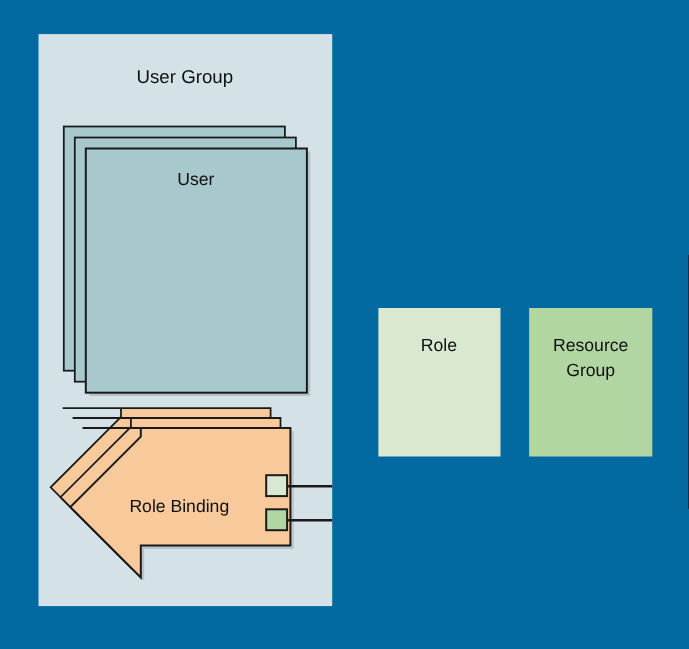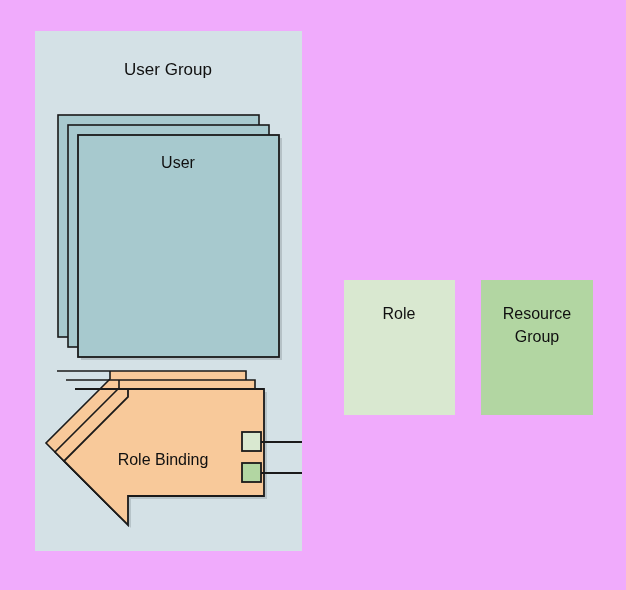--- a/index.html
+++ b/index.html
@@ -8,21 +8,21 @@
     padding: 0;
     background: #000000;
   }
   body {
     font-family: "Liberation Sans", sans-serif;
   }
   #canvas {
     position: relative;
     width: 626px;
     height: 590px;
-    background: #f0abfc;
+    background: #0369a1;
     overflow: hidden;
   }
   svg.diagram {
     position: absolute;
     left: 0;
     top: 0;
     width: 626px;
     height: 590px;
     display: block;
   }

